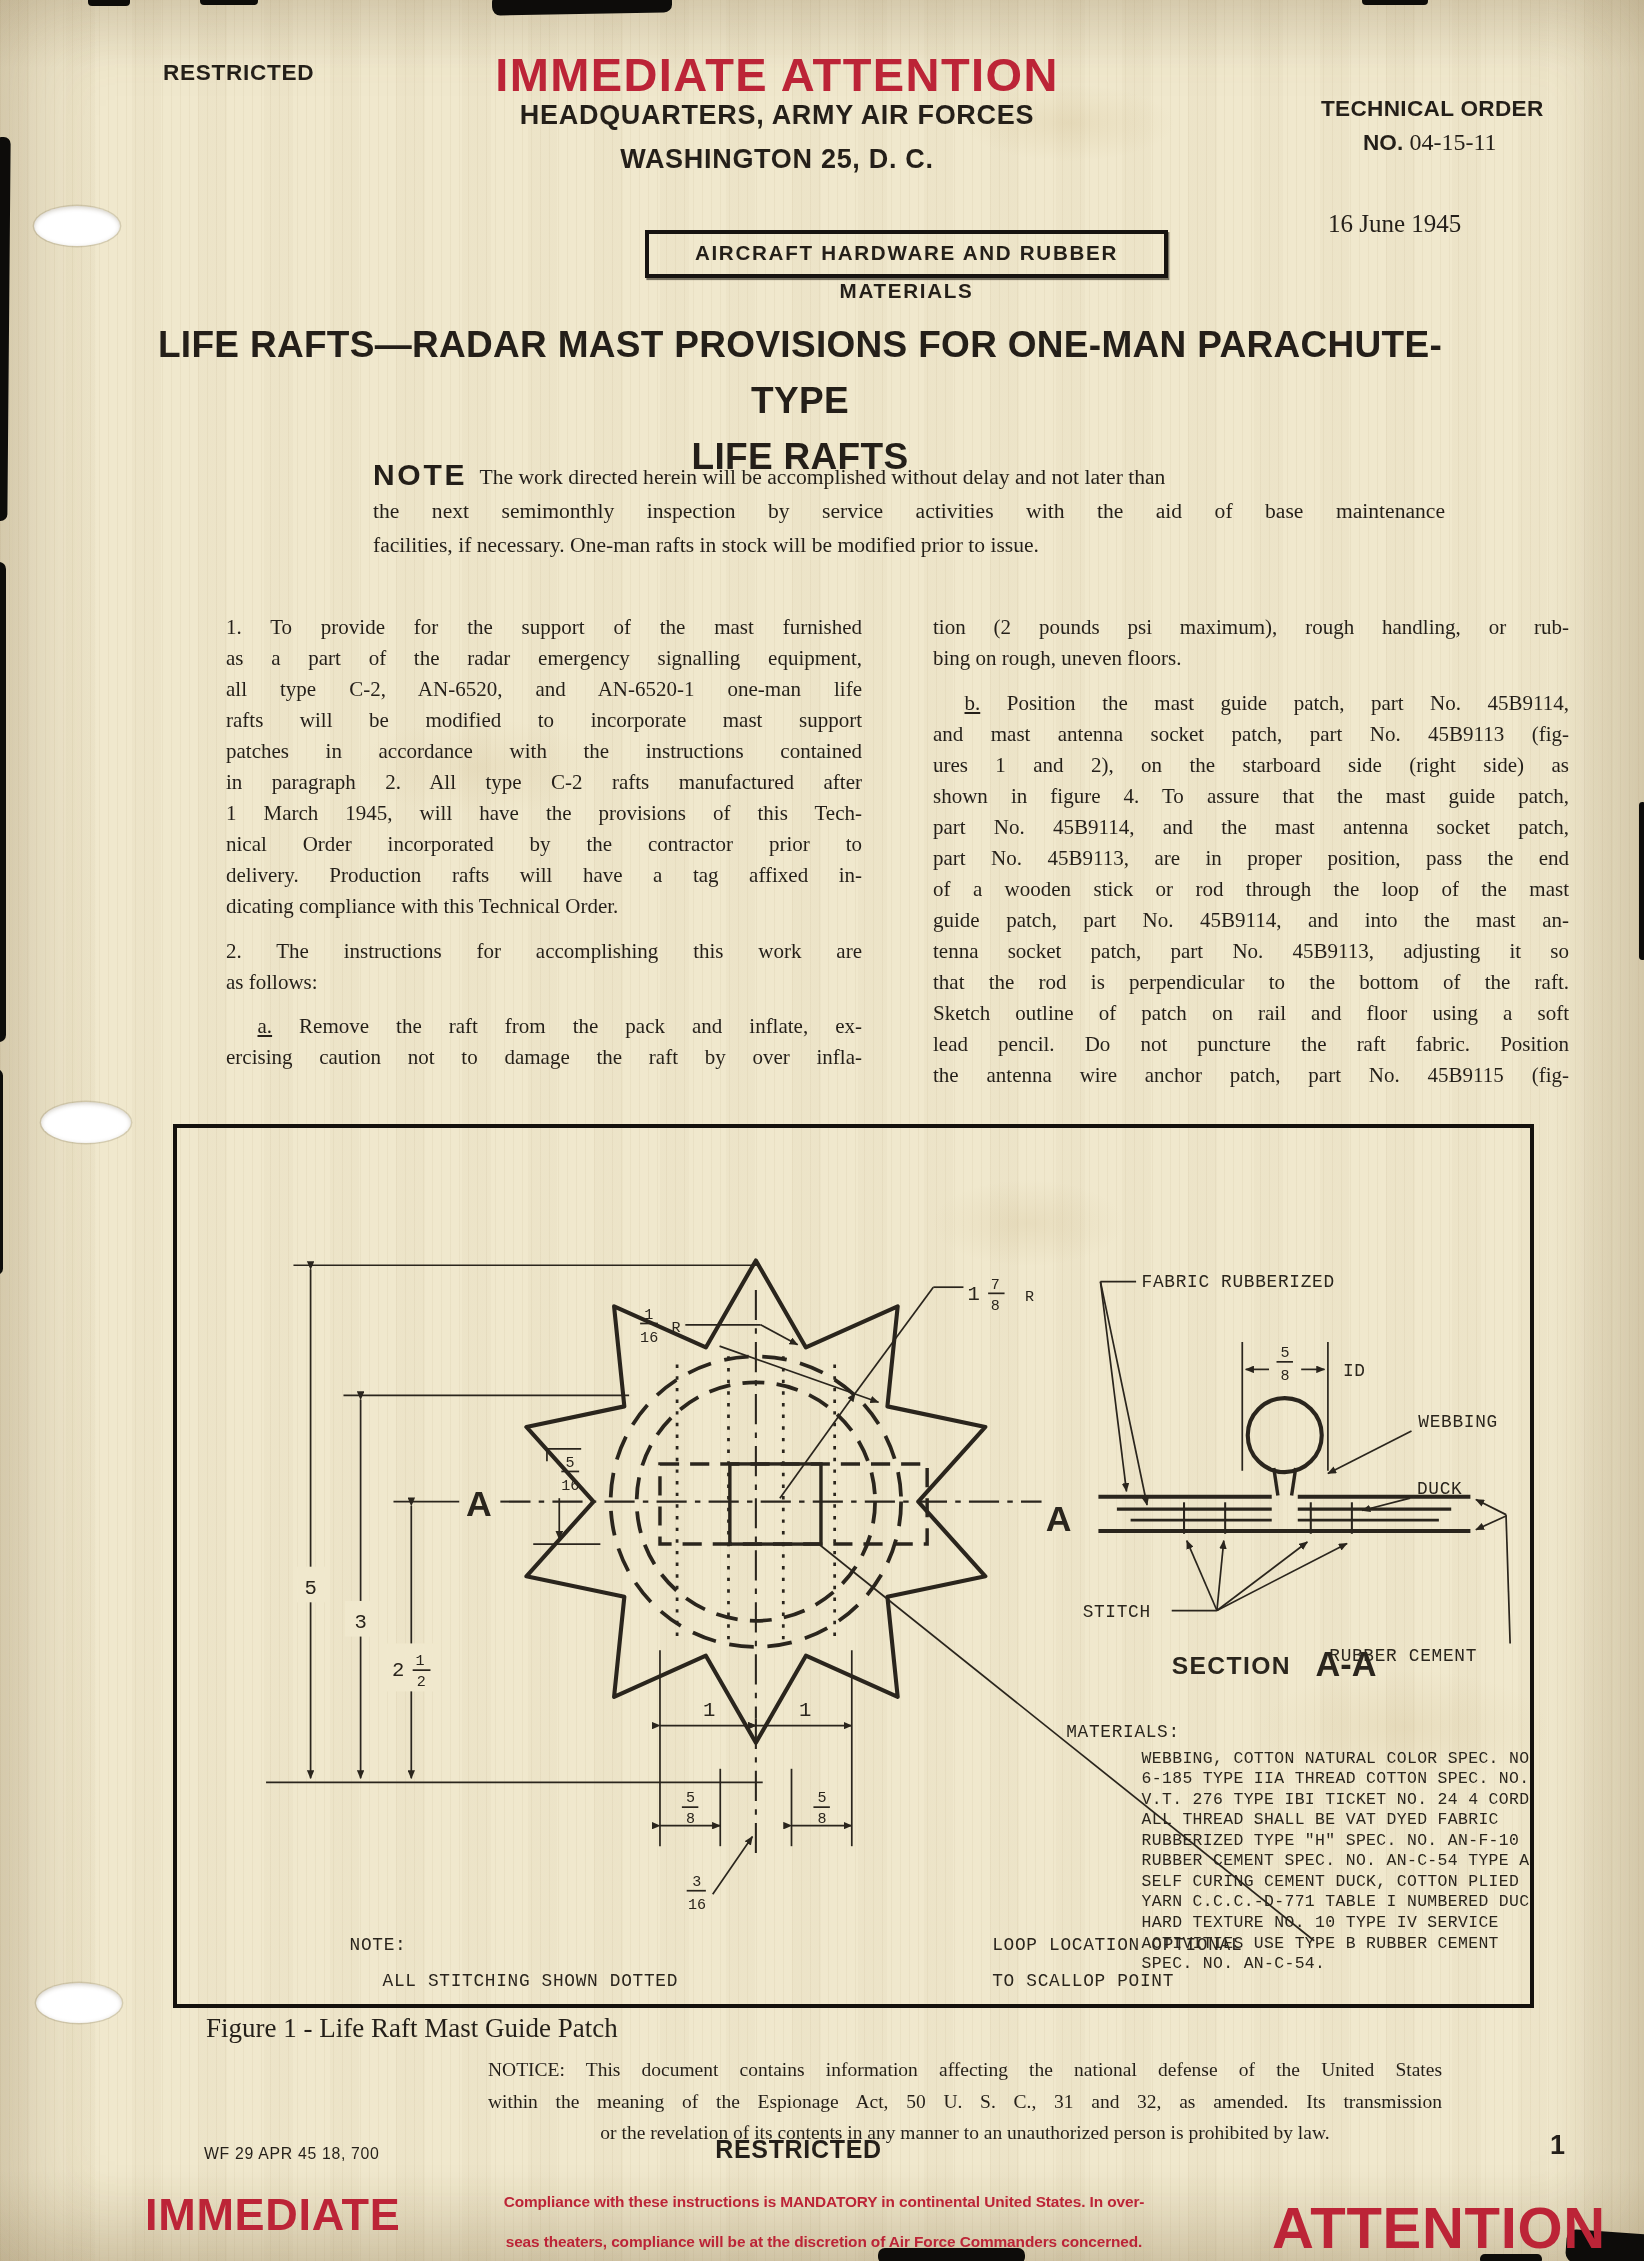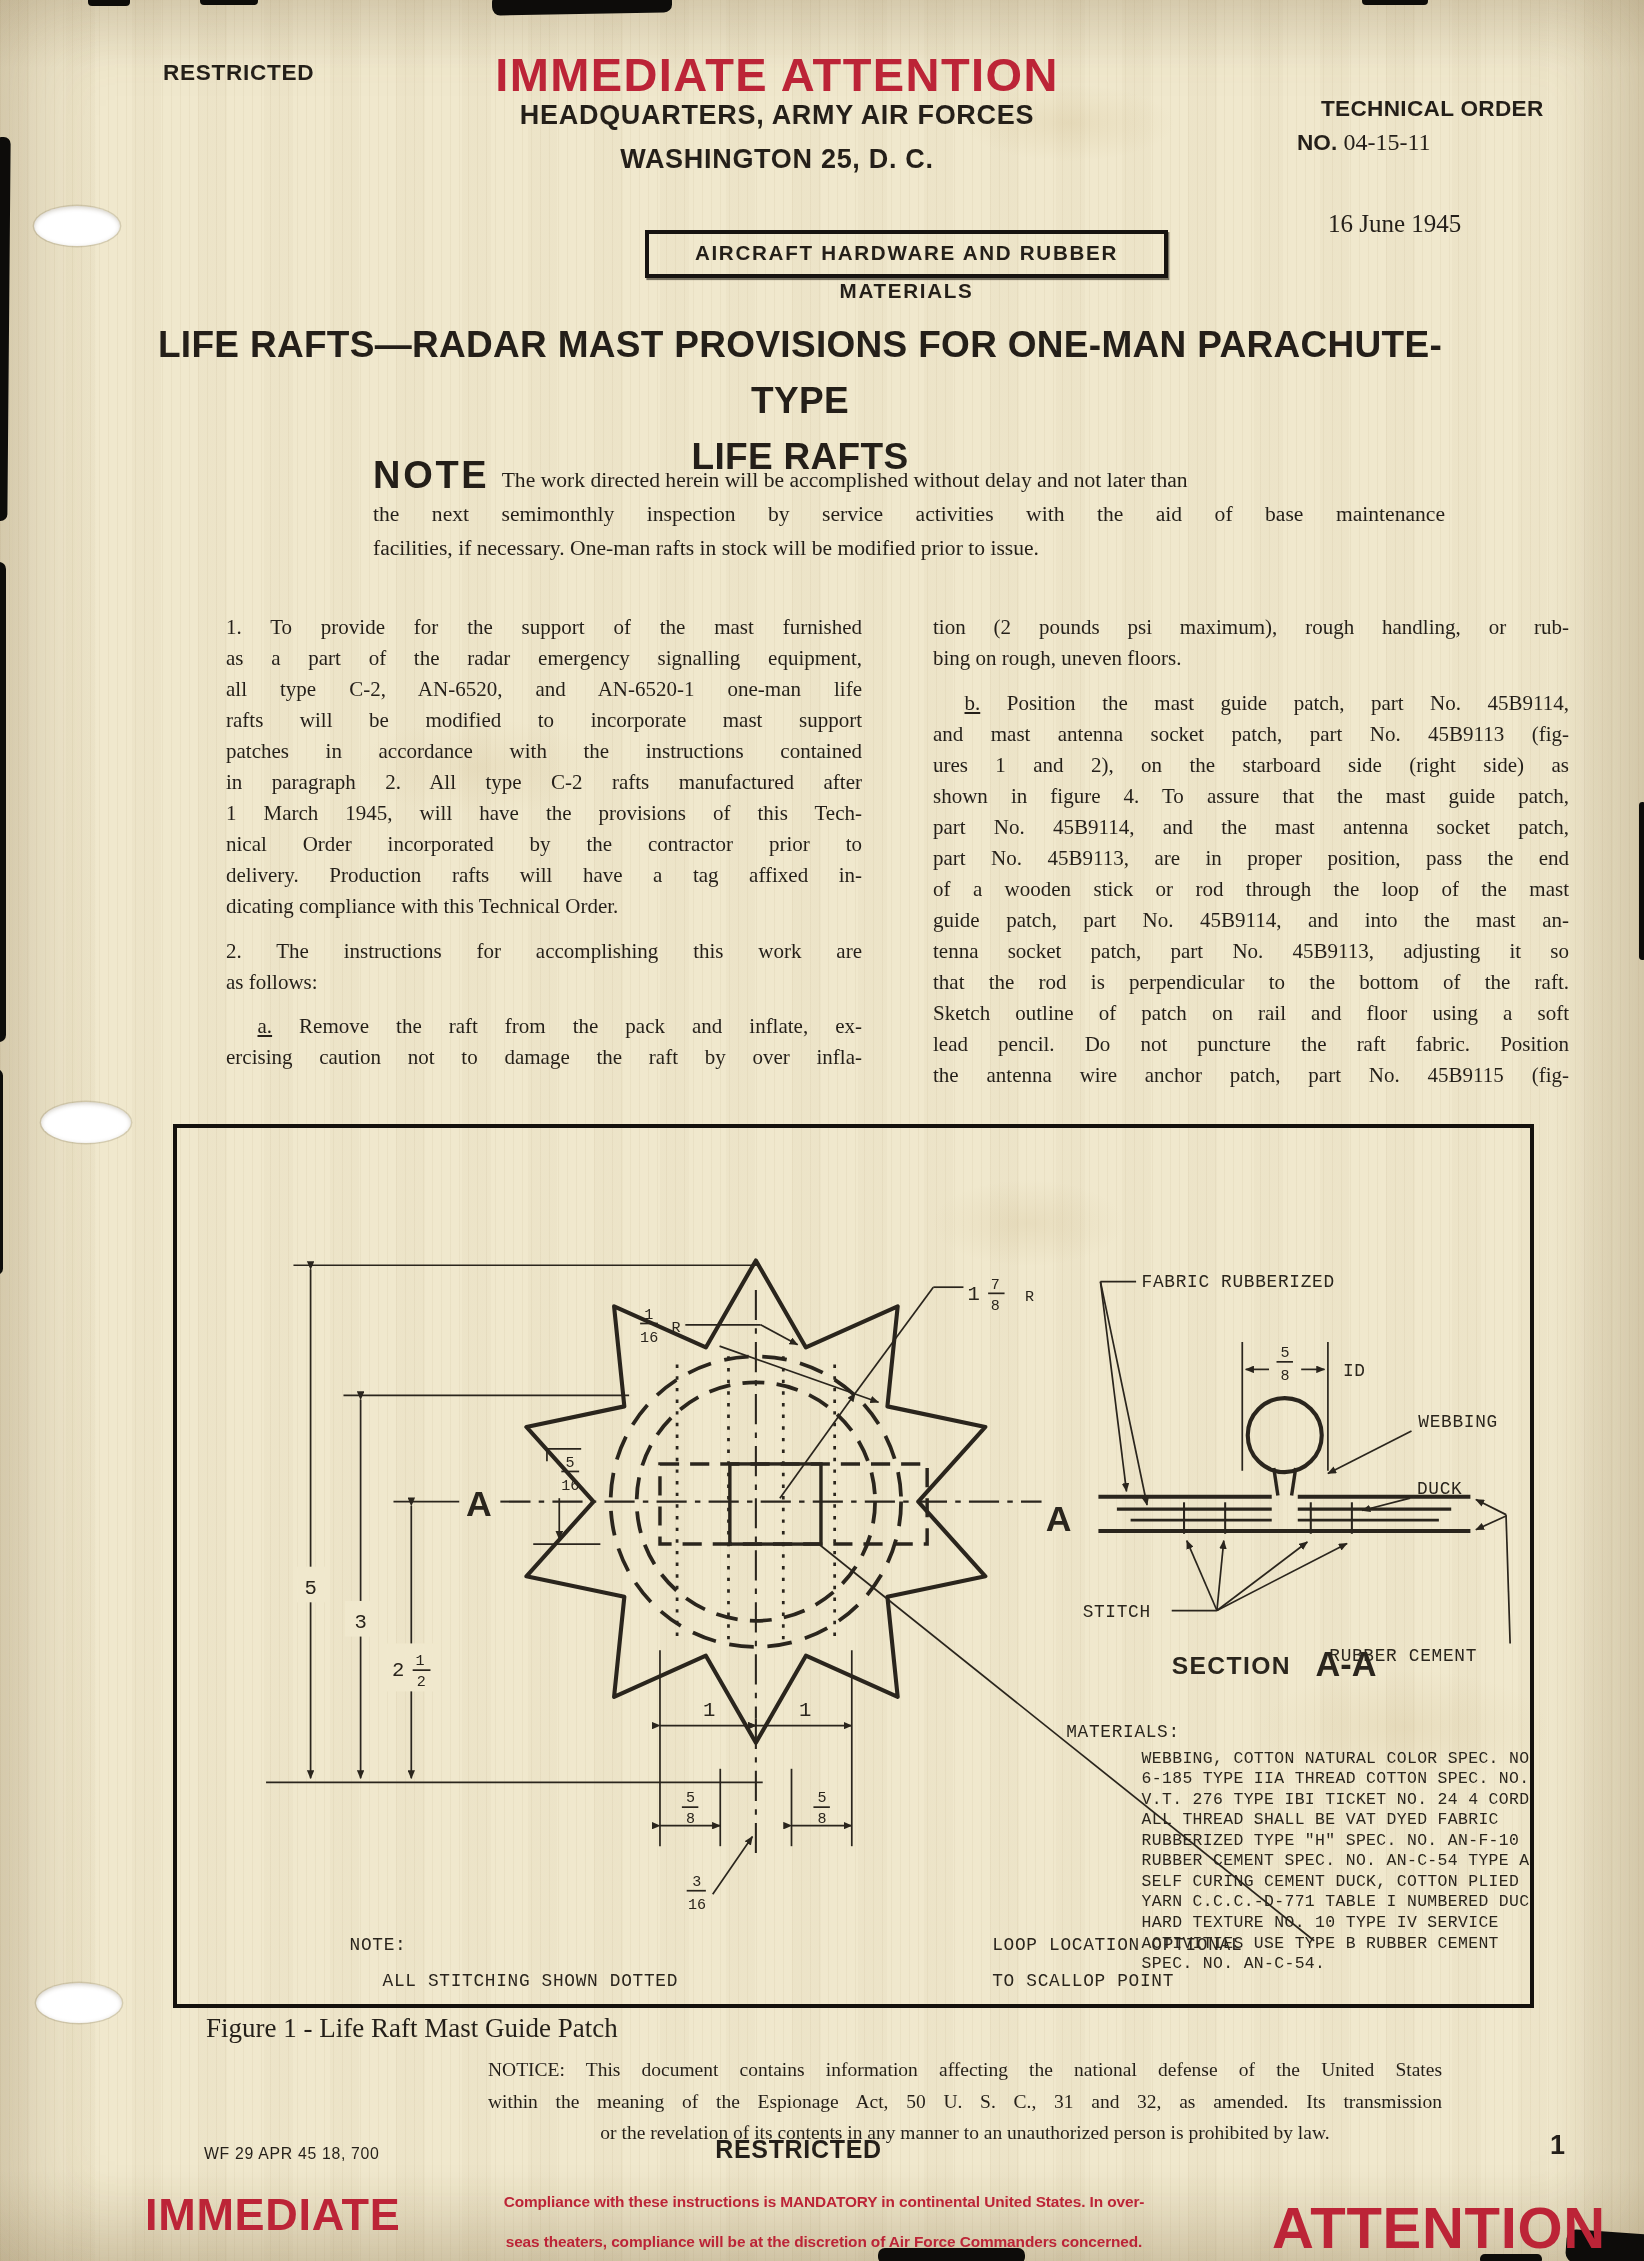--- a/index.html
+++ b/index.html
@@ -29,34 +29,34 @@
   .hole { position:absolute; background:#ffffff; border-radius:50%;
           box-shadow:0 0 0 1.4px rgba(90,75,45,0.18), 0 1.4px 4.1px rgba(90,75,45,0.25) inset; }
 
   
   .banner { left:366px; top:27px; width:822px; font-size:47px; letter-spacing:1.4px;
             text-align:center; font-weight:bold;margin-top:20px; }
   .restricted-top { left:163px; top:60px; font-size:22.6px; letter-spacing:0.7px; }
   .org1 { left:366px; top:100px; width:822px; font-size:27px; letter-spacing:0.7px; text-align:center; }
   .org2 { left:366px; top:144px; width:822px; font-size:27px; letter-spacing:0.7px; text-align:center; }
   .to1  { left:1321px; top:96px; font-size:22.6px; letter-spacing:0.3px; }
-  .to2  { left:1297px; top:129px; font-size:22.6px; }
+  .to2  { left:1363px; top:129px; font-size:22.6px; }
   .to2 .num { font-family:"Liberation Serif", serif; font-weight:normal; font-size:24px; }
   .date { left:1328px; top:210px; font-size:25px; }
   .subjbox { left:645px; top:230px; width:515px; height:40px; border:4.1px solid #161310;
              box-shadow:1.4px 2.1px 0 rgba(20,16,10,0.55); }
   .subjbox .t { width:100%; line-height:38px; text-align:center; font-size:20.6px;
                 font-weight:bold; letter-spacing:1.7px; }
 
   
   .title { left:115px; top:317px; width:1370px; text-align:center; font-weight:bold;
            font-size:37px; line-height:56px; letter-spacing:0.3px; }
   .note  { left:373px; top:458px; width:1072px; font-size:21.6px; line-height:34px; }
   .note .noteword { font-family:"Liberation Sans", sans-serif; font-weight:bold;
-                    font-size:38px; letter-spacing:2.7px; margin-right:12.3px; vertical-align:-1.4px; }
+                    font-size:30px; letter-spacing:2.7px; margin-right:12.3px; vertical-align:-1.4px; }
   .note .tline { text-align:justify; text-align-last:justify; }
   .note .tline.nojust { text-align-last:left; }
   .note .l1 { text-align:justify; }
 
   
   .col { font-size:21px; line-height:31px; }
   .col .tline { text-align:justify; text-align-last:justify; }
   .col .tline.nojust { text-align-last:left; }
   .col .tline.pgap { margin-top:13.7px; }
   .col .tline.pind { text-indent:31.5px; }

